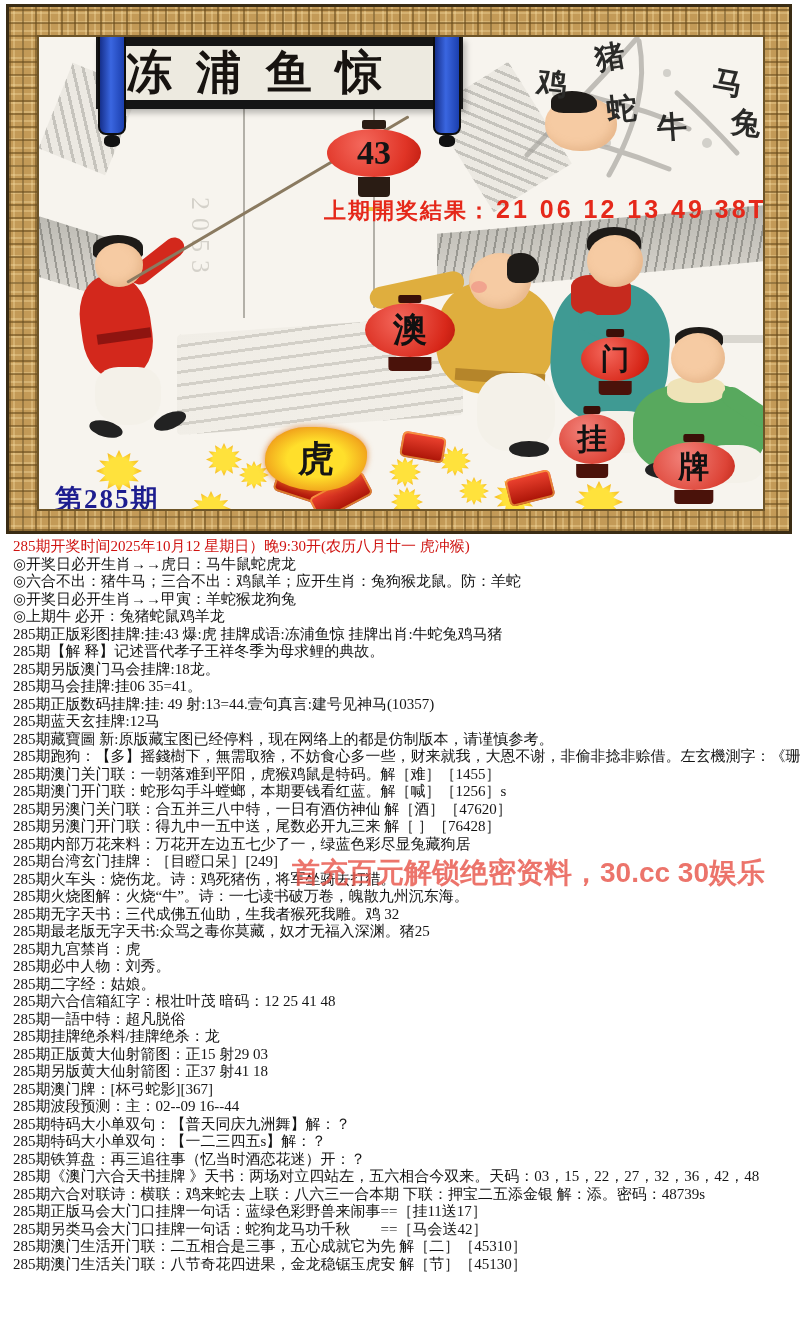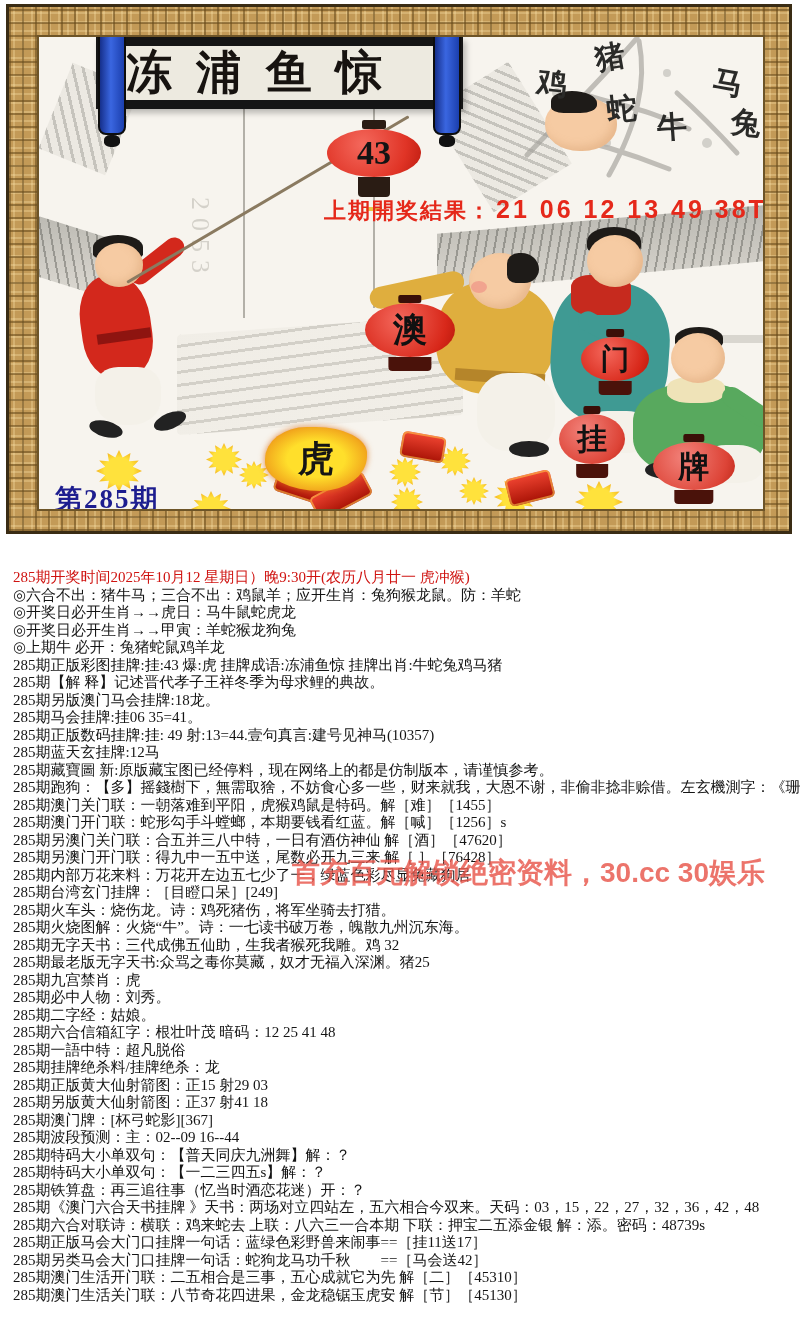--- a/index.html
+++ b/index.html
@@ -187,21 +187,21 @@
     box-shadow:inset 0 0 0 2px rgba(255,210,80,.55);}
 
   
   .issue{left:16px;top:444px;z-index:11;font-size:27px;font-weight:bold;color:#1d1d8f;
     letter-spacing:2px;white-space:nowrap;}
 
   
   .lines{position:absolute;left:0;top:538px;width:800px;box-sizing:border-box;
     padding-left:13px;z-index:2;}
   .line{font-size:15px;line-height:17.5px;color:#141414;white-space:nowrap;overflow:hidden;}
-  .line.red{color:#cf1310;margin-top:31px;}
+  .line.red{color:#cf1310;}
 
   .watermark{position:absolute;left:292px;top:854px;z-index:20;white-space:nowrap;
     font-family:"Liberation Sans","DejaVu Sans",sans-serif;font-weight:bold;font-size:28px;
     color:rgba(232,85,74,.82);}
 </style>
 </head>
 <body>
 
 <div class="page">
 
@@ -340,22 +340,22 @@
 
       <div class="issue">第285期</div>
 
     </div>
   </div>
 
   <div class="watermark">首充百元解锁绝密资料，30.cc 30娱乐</div>
 
   <div class="lines">
       <div class="line red">285期开奖时间2025年10月12 星期日）晚9:30开(农历八月廿一 虎冲猴)</div>
+      <div class="line">◎开奖日必开生肖→→虎日：马牛鼠蛇虎龙</div>
       <div class="line">◎六合不出：猪牛马；三合不出：鸡鼠羊；应开生肖：兔狗猴龙鼠。防：羊蛇</div>
-      <div class="line">◎开奖日必开生肖→→虎日：马牛鼠蛇虎龙</div>
       <div class="line">◎开奖日必开生肖→→甲寅：羊蛇猴龙狗兔</div>
       <div class="line">◎上期牛  必开：兔猪蛇鼠鸡羊龙</div>
       <div class="line">285期正版彩图挂牌:挂:43 爆:虎  挂牌成语:冻浦鱼惊  挂牌出肖:牛蛇兔鸡马猪</div>
       <div class="line">285期【解 释】记述晋代孝子王祥冬季为母求鲤的典故。</div>
       <div class="line">285期另版澳门马会挂牌:18龙。</div>
       <div class="line">285期马会挂牌:挂06  35=41。</div>
       <div class="line">285期正版数码挂牌:挂:  49  射:13=44.壹句真言:建号见神马(10357)</div>
       <div class="line">285期蓝天玄挂牌:12马</div>
       <div class="line">285期藏寶圖 新:原版藏宝图已经停料，现在网络上的都是仿制版本，请谨慎参考。</div>
       <div class="line">285期跑狗：【多】摇錢樹下，無需取猞，不妨食心多一些，财来就我，大恩不谢，非偷非捻非赊借。左玄機測字：《珊》</div>

